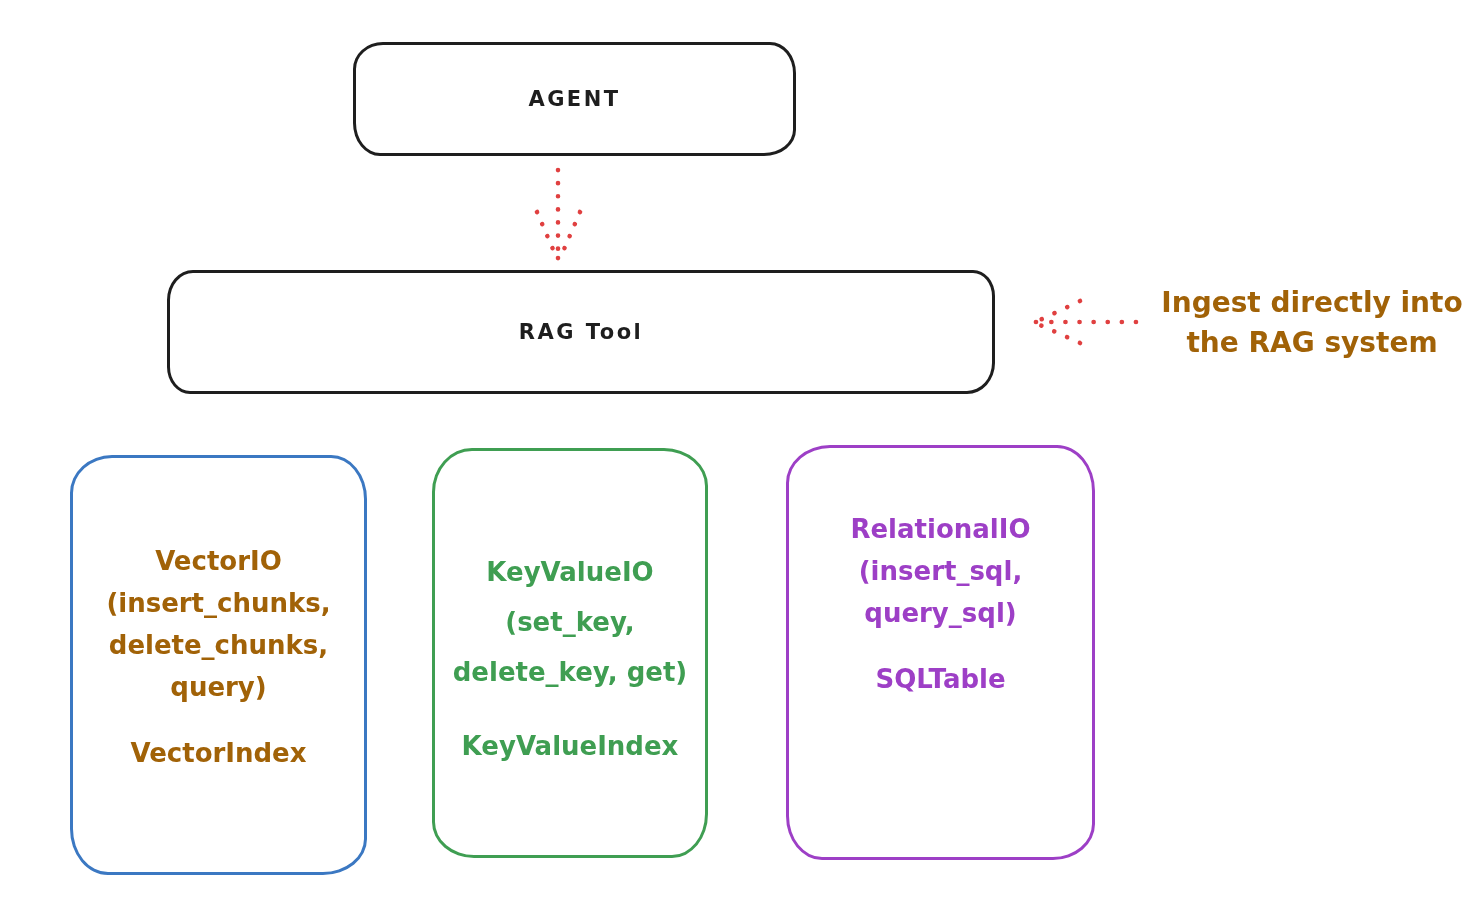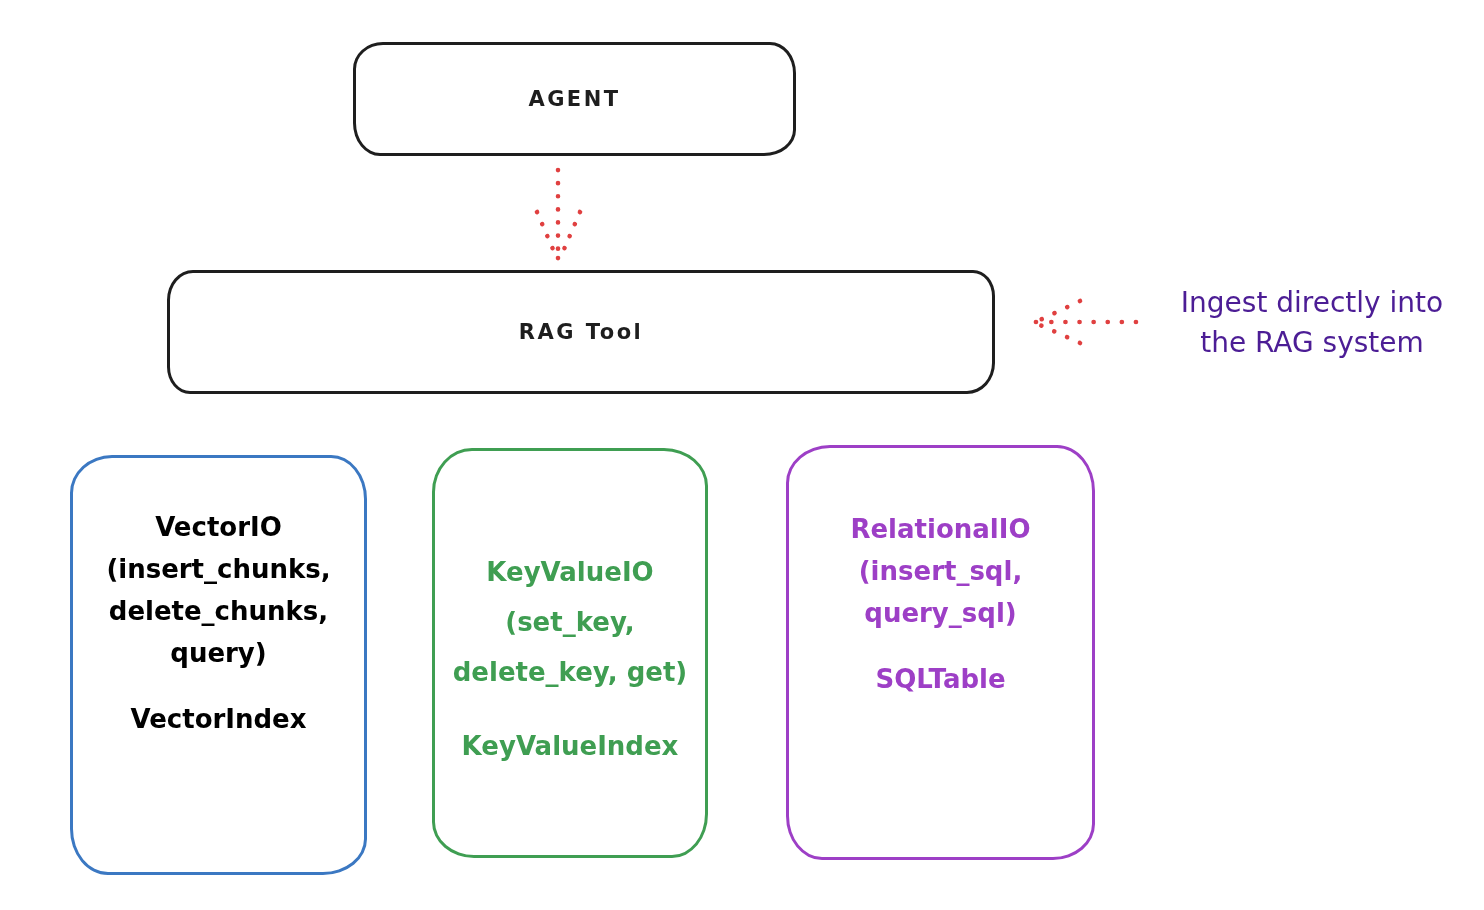--- a/index.html
+++ b/index.html
@@ -46,22 +46,22 @@
     background: #ffffff;
     display: flex;
     flex-direction: column;
     align-items: center;
     text-align: center;
   }
   .store-vector {
     left: 70px; top: 455px; width: 297px; height: 420px;
     border: 3.6px solid #3b78c2;
     border-radius: 42px 36px 44px 38px / 38px 44px 36px 46px;
-    padding-top: 48px;
-    color: #000000;
+    padding-top: 82px;
+    color: #a16207;
   }
   .store-keyvalue {
     left: 432px; top: 448px; width: 276px; height: 410px;
     border: 3.6px solid #3f9e52;
     border-radius: 40px 44px 36px 42px / 44px 38px 44px 36px;
     padding-top: 100px;
     color: #3f9e52;
     gap: 8px;
   }
   .store-relational {
@@ -76,23 +76,23 @@
     font-weight: 600;
     line-height: 42px;
     white-space: nowrap;
   }
   .store-index { margin-top: 24px; }
 
   .annotation {
     position: absolute;
     left: 1140px; top: 283px; width: 344px;
     text-align: center;
-    color: #4c1d95;
+    color: #a16207;
     font-size: 28px;
-    font-weight: 400;
+    font-weight: 700;
     line-height: 40px;
   }
 
   .arrow-svg { position: absolute; left: 0; top: 0; pointer-events: none; }
 </style>
 </head>
 <body>
 
 <div class="canvas">
 

